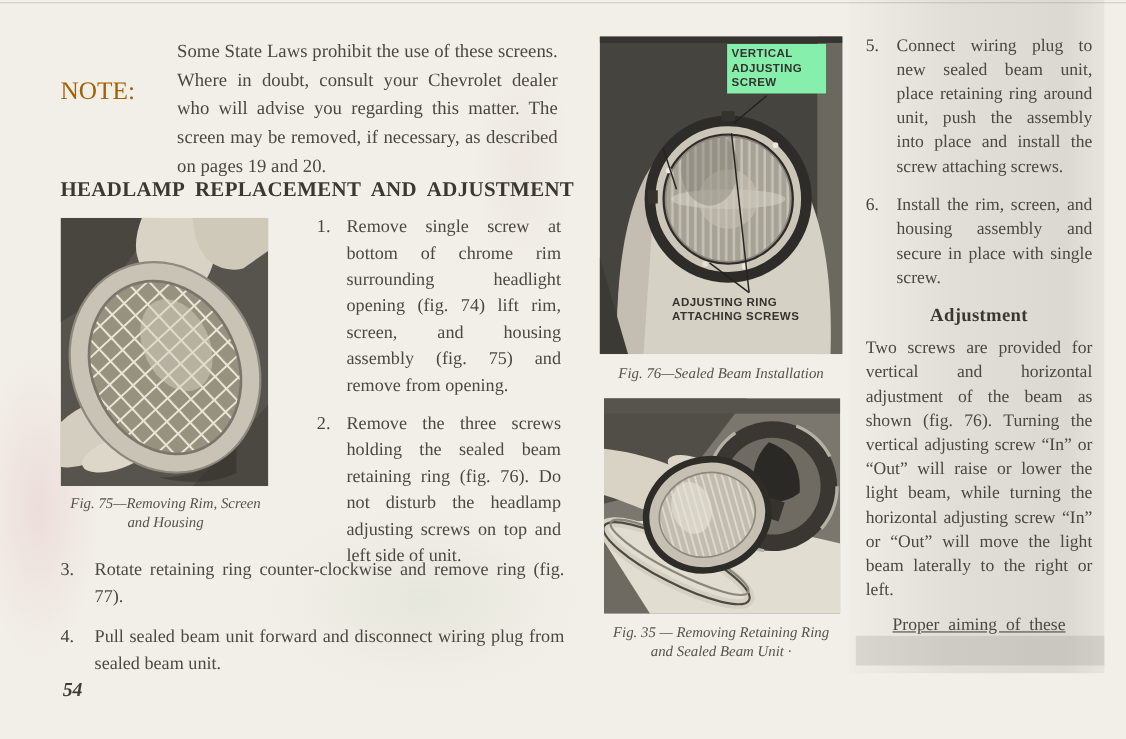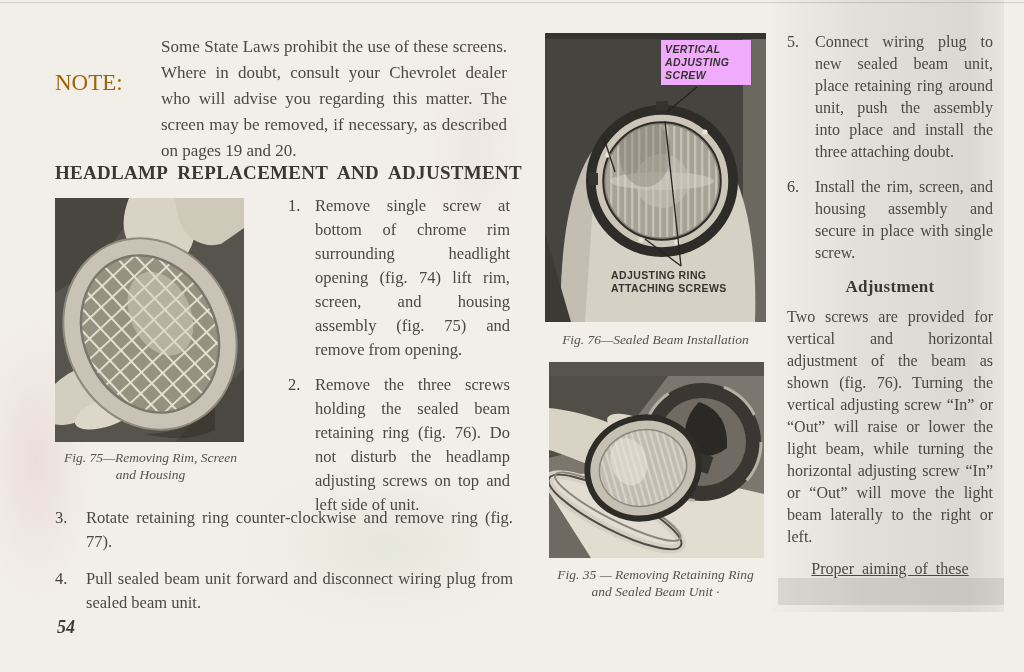--- a/index.html
+++ b/index.html
@@ -84,21 +84,21 @@
   .photo svg { display:block; }
   .photo75 { left:55px; top:198px; width:189px; height:244px; }
   .photo76 { left:545px; top:33px;  width:221px; height:289px; }
   .photo77 { left:549px; top:362px; width:215px; height:196px; }
 
   .photo-label {
     position:absolute; font-family:"Liberation Sans", sans-serif;
     font-weight:bold; font-size:10.5px; line-height:13px;
     letter-spacing:0.4px; color:#35332f;
   }
-  .label-box { background:#f0abfc; padding:3px 4px; box-shadow:0 0 0 1px rgba(60,58,52,0.15);font-style:italic; }
+  .label-box { background:#86efac; padding:3px 4px; box-shadow:0 0 0 1px rgba(60,58,52,0.15); }
   .lbl-horizontal { left:14px; top:56px; width:88px; }
   .lbl-vertical   { left:116px; top:7px; width:82px; }
   .lbl-retaining  { left:66px; top:236px; width:142px; }
 </style>
 </head>
 <body>
 
 <div class="page">
   <div class="page-topline"></div>
   <div class="right-wash"></div>
@@ -258,21 +258,21 @@
   </div>
 
   <div class="fig-caption cap77">
     <div>Fig. 35 — Removing Retaining Ring</div>
     <div>and Sealed Beam Unit ·</div>
   </div>
 
   <div class="col-right">
     <div class="step">
       <div class="step-num">5.</div>
-      <div class="step-text">Connect wiring plug to new sealed beam unit, place retaining ring around unit, push the assembly into place and install the three attaching doubt.</div>
+      <div class="step-text">Connect wiring plug to new sealed beam unit, place retaining ring around unit, push the assembly into place and install the screw attaching screws.</div>
     </div>
     <div class="step">
       <div class="step-num">6.</div>
       <div class="step-text">Install the rim, screen, and housing assembly and secure in place with single screw.</div>
     </div>
     <div class="adjust-heading">Adjustment</div>
     <p class="adjust-para">Two screws are provided for vertical and horizontal adjustment of the beam as shown (fig. 76). Turning the vertical adjusting screw “In” or “Out” will raise or lower the light beam, while turning the horizontal adjusting screw “In” or “Out” will move the light beam laterally to the right or left.</p>
     <p class="adjust-para adjust-para-last">Proper aiming of these</p>
   </div>
 

